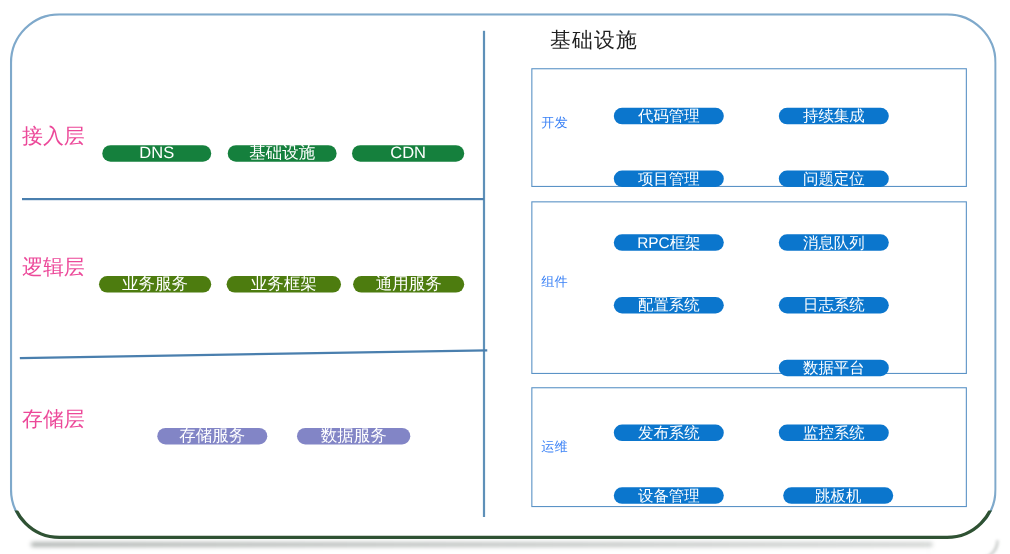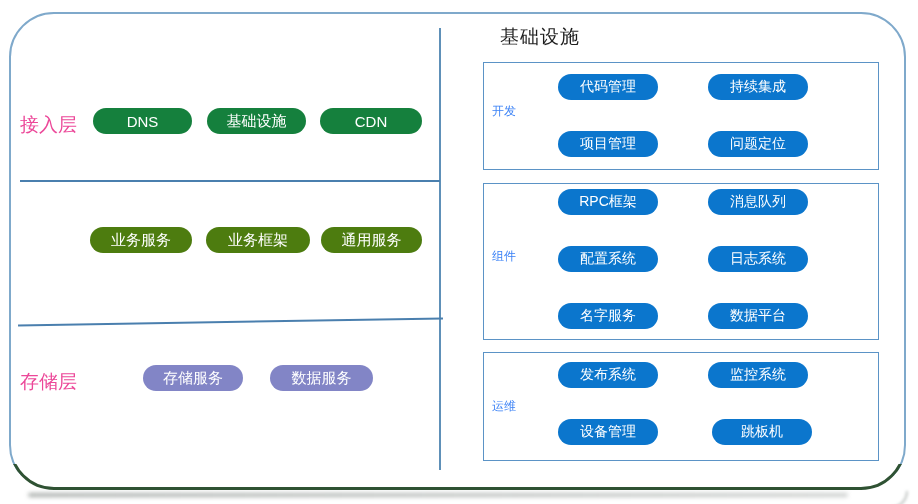--- a/index.html
+++ b/index.html
@@ -20,22 +20,22 @@
 
   
   .v-divider{position:absolute;left:430px;top:16px;width:1.5px;height:442px;background:#5E90B8;}
   .h-divider{position:absolute;height:1.5px;background:#4A7FAE;}
   .h-divider.one{left:11px;top:168px;width:420px;}
   .h-divider.two{left:9px;top:309px;width:425px;transform:rotate(-0.95deg);}
 
   
   .layer-label{position:absolute;left:11px;width:80px;height:25px;line-height:25px;
     font-size:19px;color:#ec4899;}
-  .pill{position:absolute;height:26px;border-radius:17px;display:flex;align-items:center;
-    justify-content:center;color:#fff;font-size:15px;white-space:nowrap;}
+  .pill{position:absolute;height:15px;border-radius:17px;display:flex;align-items:center;
+    justify-content:center;color:#fff;font-size:15px;white-space:nowrap;margin-top:24px;}
   .c-sky{background:#15803d;}
   .c-coral{background:#4d7c0f;}
   .c-purple{background:#8285C6;}
   .c-blue{background:#0B76CD;}
 
   
   .infra-title{position:absolute;left:491px;top:12px;font-size:19px;color:#1f1f1f;letter-spacing:1px;}
   .infra-box{position:absolute;left:474px;width:394px;border:1px solid #5B93C6;background:#fff;}
   .box-dev{top:50px;height:106px;}
   .box-comp{top:171px;height:155px;}
@@ -53,20 +53,21 @@
 
     <div class="v-divider"></div>
     <div class="h-divider one"></div>
     <div class="h-divider two"></div>
 
     <div class="layer-label" style="top:100px">接入层</div>
     <div class="pill c-sky" style="left:84px;top:96px;width:99px">DNS</div>
     <div class="pill c-sky" style="left:198px;top:96px;width:99px">基础设施</div>
     <div class="pill c-sky" style="left:311px;top:96px;width:102px">CDN</div>
 
+    <div class="layer-label" style="top:219px">逻辑层</div>
     <div class="pill c-coral" style="left:81px;top:215px;width:102px">业务服务</div>
     <div class="pill c-coral" style="left:197px;top:215px;width:104px">业务框架</div>
     <div class="pill c-coral" style="left:312px;top:215px;width:101px">通用服务</div>
 
     <div class="layer-label" style="top:357px">存储层</div>
     <div class="pill c-purple" style="left:134px;top:353px;width:100px">存储服务</div>
     <div class="pill c-purple" style="left:261px;top:353px;width:103px">数据服务</div>
 
     <div class="infra-title">基础设施</div>
 
@@ -77,21 +78,20 @@
       <div class="pill c-blue" style="left:74px;top:68px">项目管理</div>
       <div class="pill c-blue" style="left:224px;top:68px">问题定位</div>
     </div>
 
     <div class="infra-box box-comp">
       <div class="group-label" style="top:64px">组件</div>
       <div class="pill c-blue" style="left:74px;top:5px">RPC框架</div>
       <div class="pill c-blue" style="left:224px;top:5px">消息队列</div>
       <div class="pill c-blue" style="left:74px;top:62px">配置系统</div>
       <div class="pill c-blue" style="left:224px;top:62px">日志系统</div>
-      <div class="pill c-blue" style="left:74px;top:119px">名字服务</div>
       <div class="pill c-blue" style="left:224px;top:119px">数据平台</div>
     </div>
 
     <div class="infra-box box-ops">
       <div class="group-label" style="top:45px">运维</div>
       <div class="pill c-blue" style="left:74px;top:9px">发布系统</div>
       <div class="pill c-blue" style="left:224px;top:9px">监控系统</div>
       <div class="pill c-blue" style="left:74px;top:66px">设备管理</div>
       <div class="pill c-blue" style="left:228px;top:66px">跳板机</div>
     </div>

